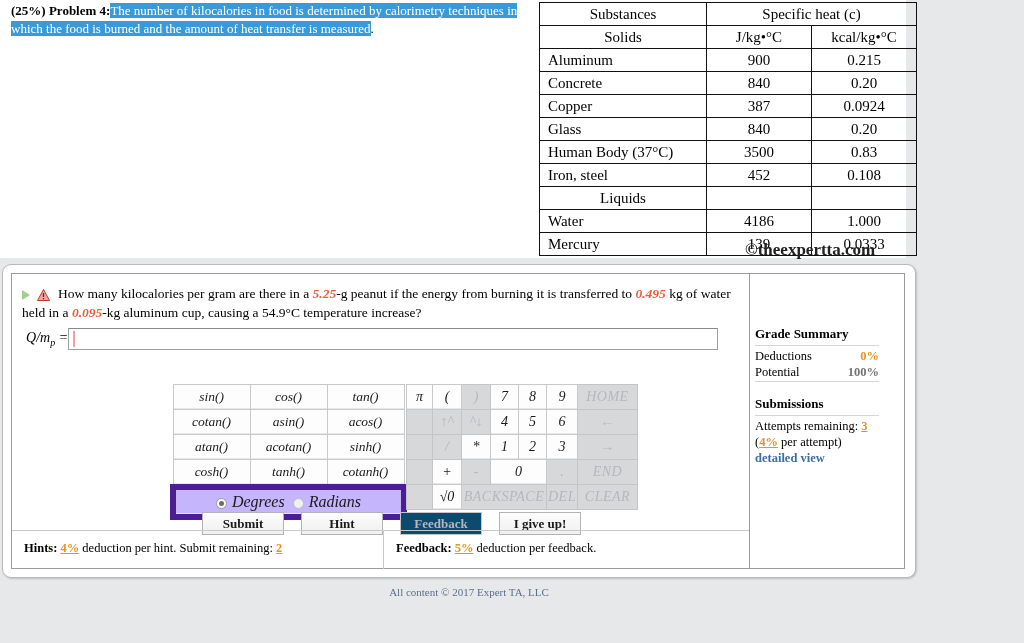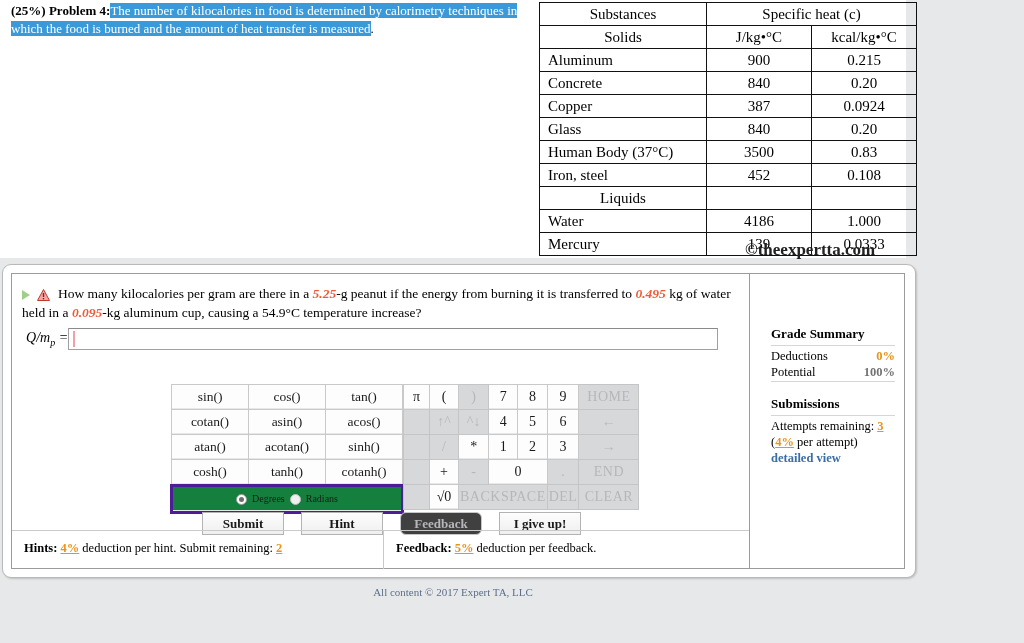--- a/index.html
+++ b/index.html
@@ -84,30 +84,30 @@
     display:inline-block;width:648px;height:20px;vertical-align:middle;
     border:1px solid #a0a0a0;border-top-color:#8a8a8a;background:#fff;
     position:relative;
   }
   #text-caret{
     position:absolute;left:4px;top:2px;width:2px;height:16px;background:#f2a0a8;
   }
 
   
   #calculator{position:absolute;left:158px;top:110px;}
-  table.keys{border-collapse:collapse;font-family:"Liberation Serif", serif;}
+  table.keys{border-collapse:collapse;font-family:"Liberation Serif", serif;font-style:italic;}
   table.keys td{
     border:1px solid #c9c9c9;background:#fdfdfd;text-align:center;
     font-size:13.5px;color:#1a1a1a;cursor:default;
     box-shadow:inset 0 -1px 0 #e8e8e8;
   }
   table.keys td.dis{background:#d7d8da;color:#b6b7ba;border-color:#c4c5c7;box-shadow:none;}
   #trig-pad td{width:74px;height:22px;}
   #angle-row td{
-    border:3px solid #4c1d95;background:#15803d;height:22px;font-size:10px;
+    border:6px solid #4c1d95;background:#c4b5fd;height:22px;font-size:16px;
   }
   .radio{
     display:inline-block;width:9px;height:9px;border-radius:50%;
     border:1px solid #9a9a9a;background:#fff;vertical-align:middle;
     margin-right:5px;position:relative;
   }
   .radio.on:after{
     content:"";position:absolute;left:2px;top:2px;width:5px;height:5px;
     border-radius:50%;background:#6e6e6e;
   }
@@ -122,54 +122,54 @@
   .w-del{width:24px;font-size:9.5px;letter-spacing:.5px;}
 
   
   #action-row{position:absolute;left:190px;top:238px;}
   .act-btn{
     display:inline-block;width:80px;height:21px;line-height:21px;text-align:center;
     border:1px solid #b3b3b3;background:linear-gradient(#fdfdfd,#efefef);
     font-family:"Liberation Serif", serif;font-size:13px;font-weight:bold;color:#1a1a1a;
     margin-right:17px;cursor:default;
   }
-  .act-btn.dis{background:#404040;color:#b6b7ba;border-color:#c6c7c9;border-radius:6px;}
+  .act-btn.dis{background:#0c4a6e;color:#b6b7ba;border-color:#c6c7c9;}
 
   
   #hints-bar{
     position:absolute;left:0;bottom:0;width:737px;height:38px;
     border-top:1px solid #c9c9c9;box-sizing:border-box;
   }
   #hints-left{position:absolute;left:12px;top:10px;font-size:12.5px;}
   #hints-right{position:absolute;left:384px;top:10px;font-size:12.5px;}
   #hints-divider{position:absolute;left:371px;top:0;width:1px;height:38px;background:#c9c9c9;}
   .b{font-weight:bold;}
   .pct{color:#e8941a;text-decoration:underline;font-weight:bold;}
   .cnt{color:#e8941a;text-decoration:underline;font-weight:bold;}
 
   
   #grade-summary{
     position:absolute;left:739px;top:0;width:155px;height:294px;
     padding:0;box-sizing:border-box;
   }
-  #grade-summary .gs-inner{position:absolute;left:20px;top:52px;width:124px;}
+  #grade-summary .gs-inner{position:absolute;left:4px;top:52px;width:124px;}
   .gs-title{font-weight:bold;font-size:13px;padding-bottom:2px;}
   .gs-rule{height:1px;background:#d6d6d6;margin:1px 0 2px 0;}
   .gs-row{font-size:12.5px;line-height:16px;position:relative;height:16px;}
   .gs-row .gs-val{position:absolute;right:0;top:0;}
   .orange{color:#e8941a;font-weight:bold;}
   .black-b{color:#737373;font-weight:bold;}
   .gs-sub{margin-top:14px;}
   .gs-line{font-size:12.5px;line-height:16px;}
   .link{color:#3b6ea5;font-weight:bold;}
 
   
   #footer{
     position:absolute;left:0;top:586px;width:906px;text-align:center;
-    font-size:11px;color:#5d6f8a;font-family:"Liberation Serif", serif;
+    font-size:11px;color:#5d6f8a;font-family:"Liberation Serif", serif;padding-left:16px;
   }
 </style>
 </head>
 <body>
 
 <div class="page-white"></div>
 
 <div id="problem-statement">
   <span class="lead">(25%) Problem 4:</span><span class="sel">The number of kilocalories in food is determined by calorimetry techniques in which the food is burned and the amount of heat transfer is measured</span><span>.</span>
 </div>

